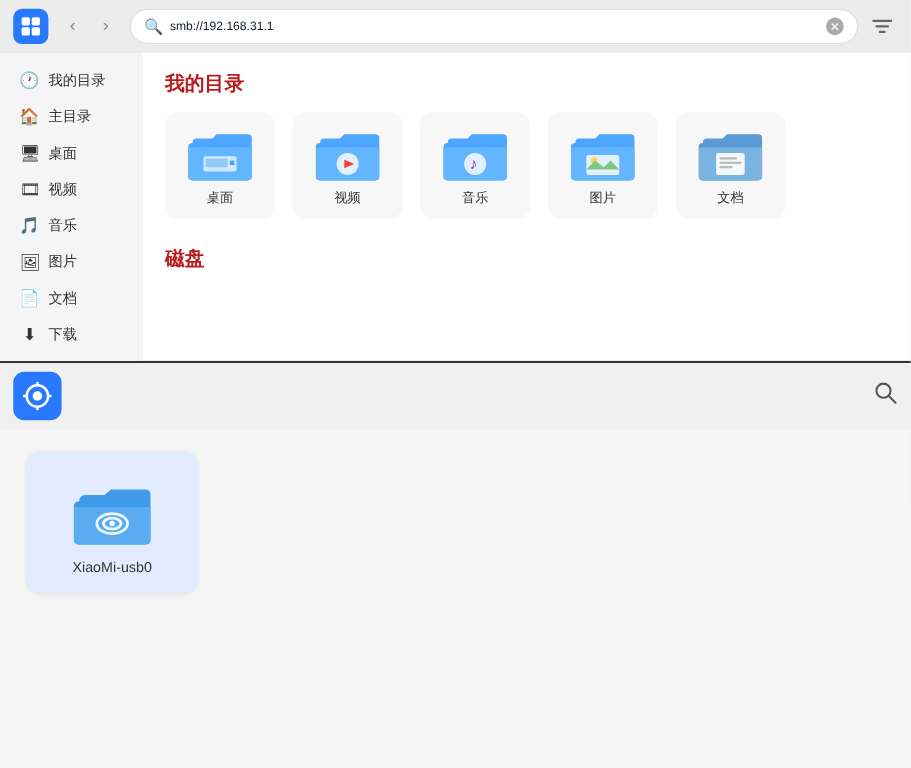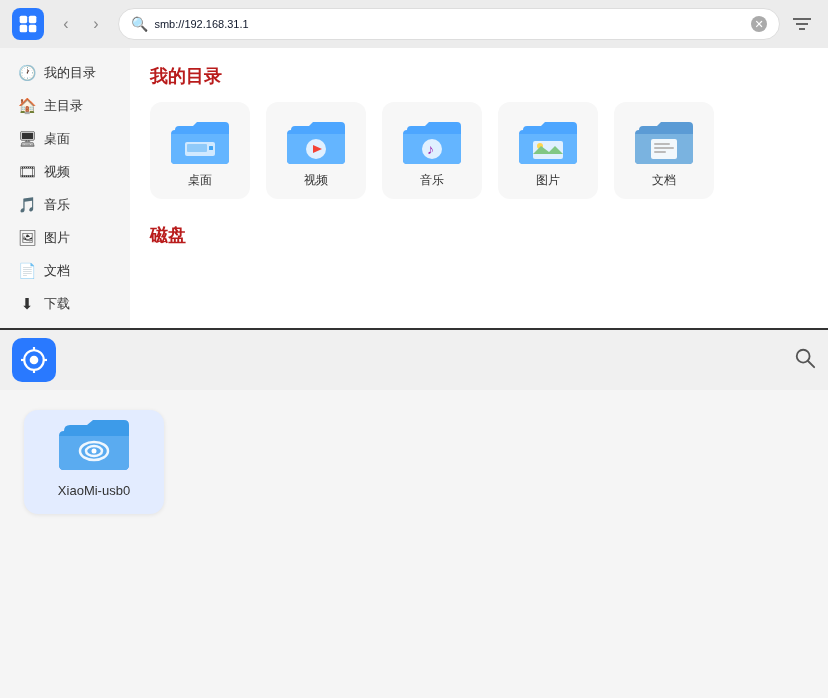--- a/index.html
+++ b/index.html
@@ -178,22 +178,22 @@
       flex: 1;
       background: #f5f5f5;
       padding: 20px 24px;
       display: flex;
       gap: 20px;
       align-items: flex-start;
     }
 
     .network-folder-item {
       display: flex; flex-direction: column; align-items: center;
-      width: 140px;
-      padding: 3px 14px 16px;
+      width: 156px;
+      padding: 28px 14px 16px;
       background: white;
       border-radius: 14px;
       cursor: pointer;
       gap: 10px;
       box-shadow: 0 1px 4px rgba(0,0,0,0.08);
     }
     .network-folder-item.selected { background: #e3ecff; }
 
     .network-folder-icon {
       width: 70px; height: 60px;

